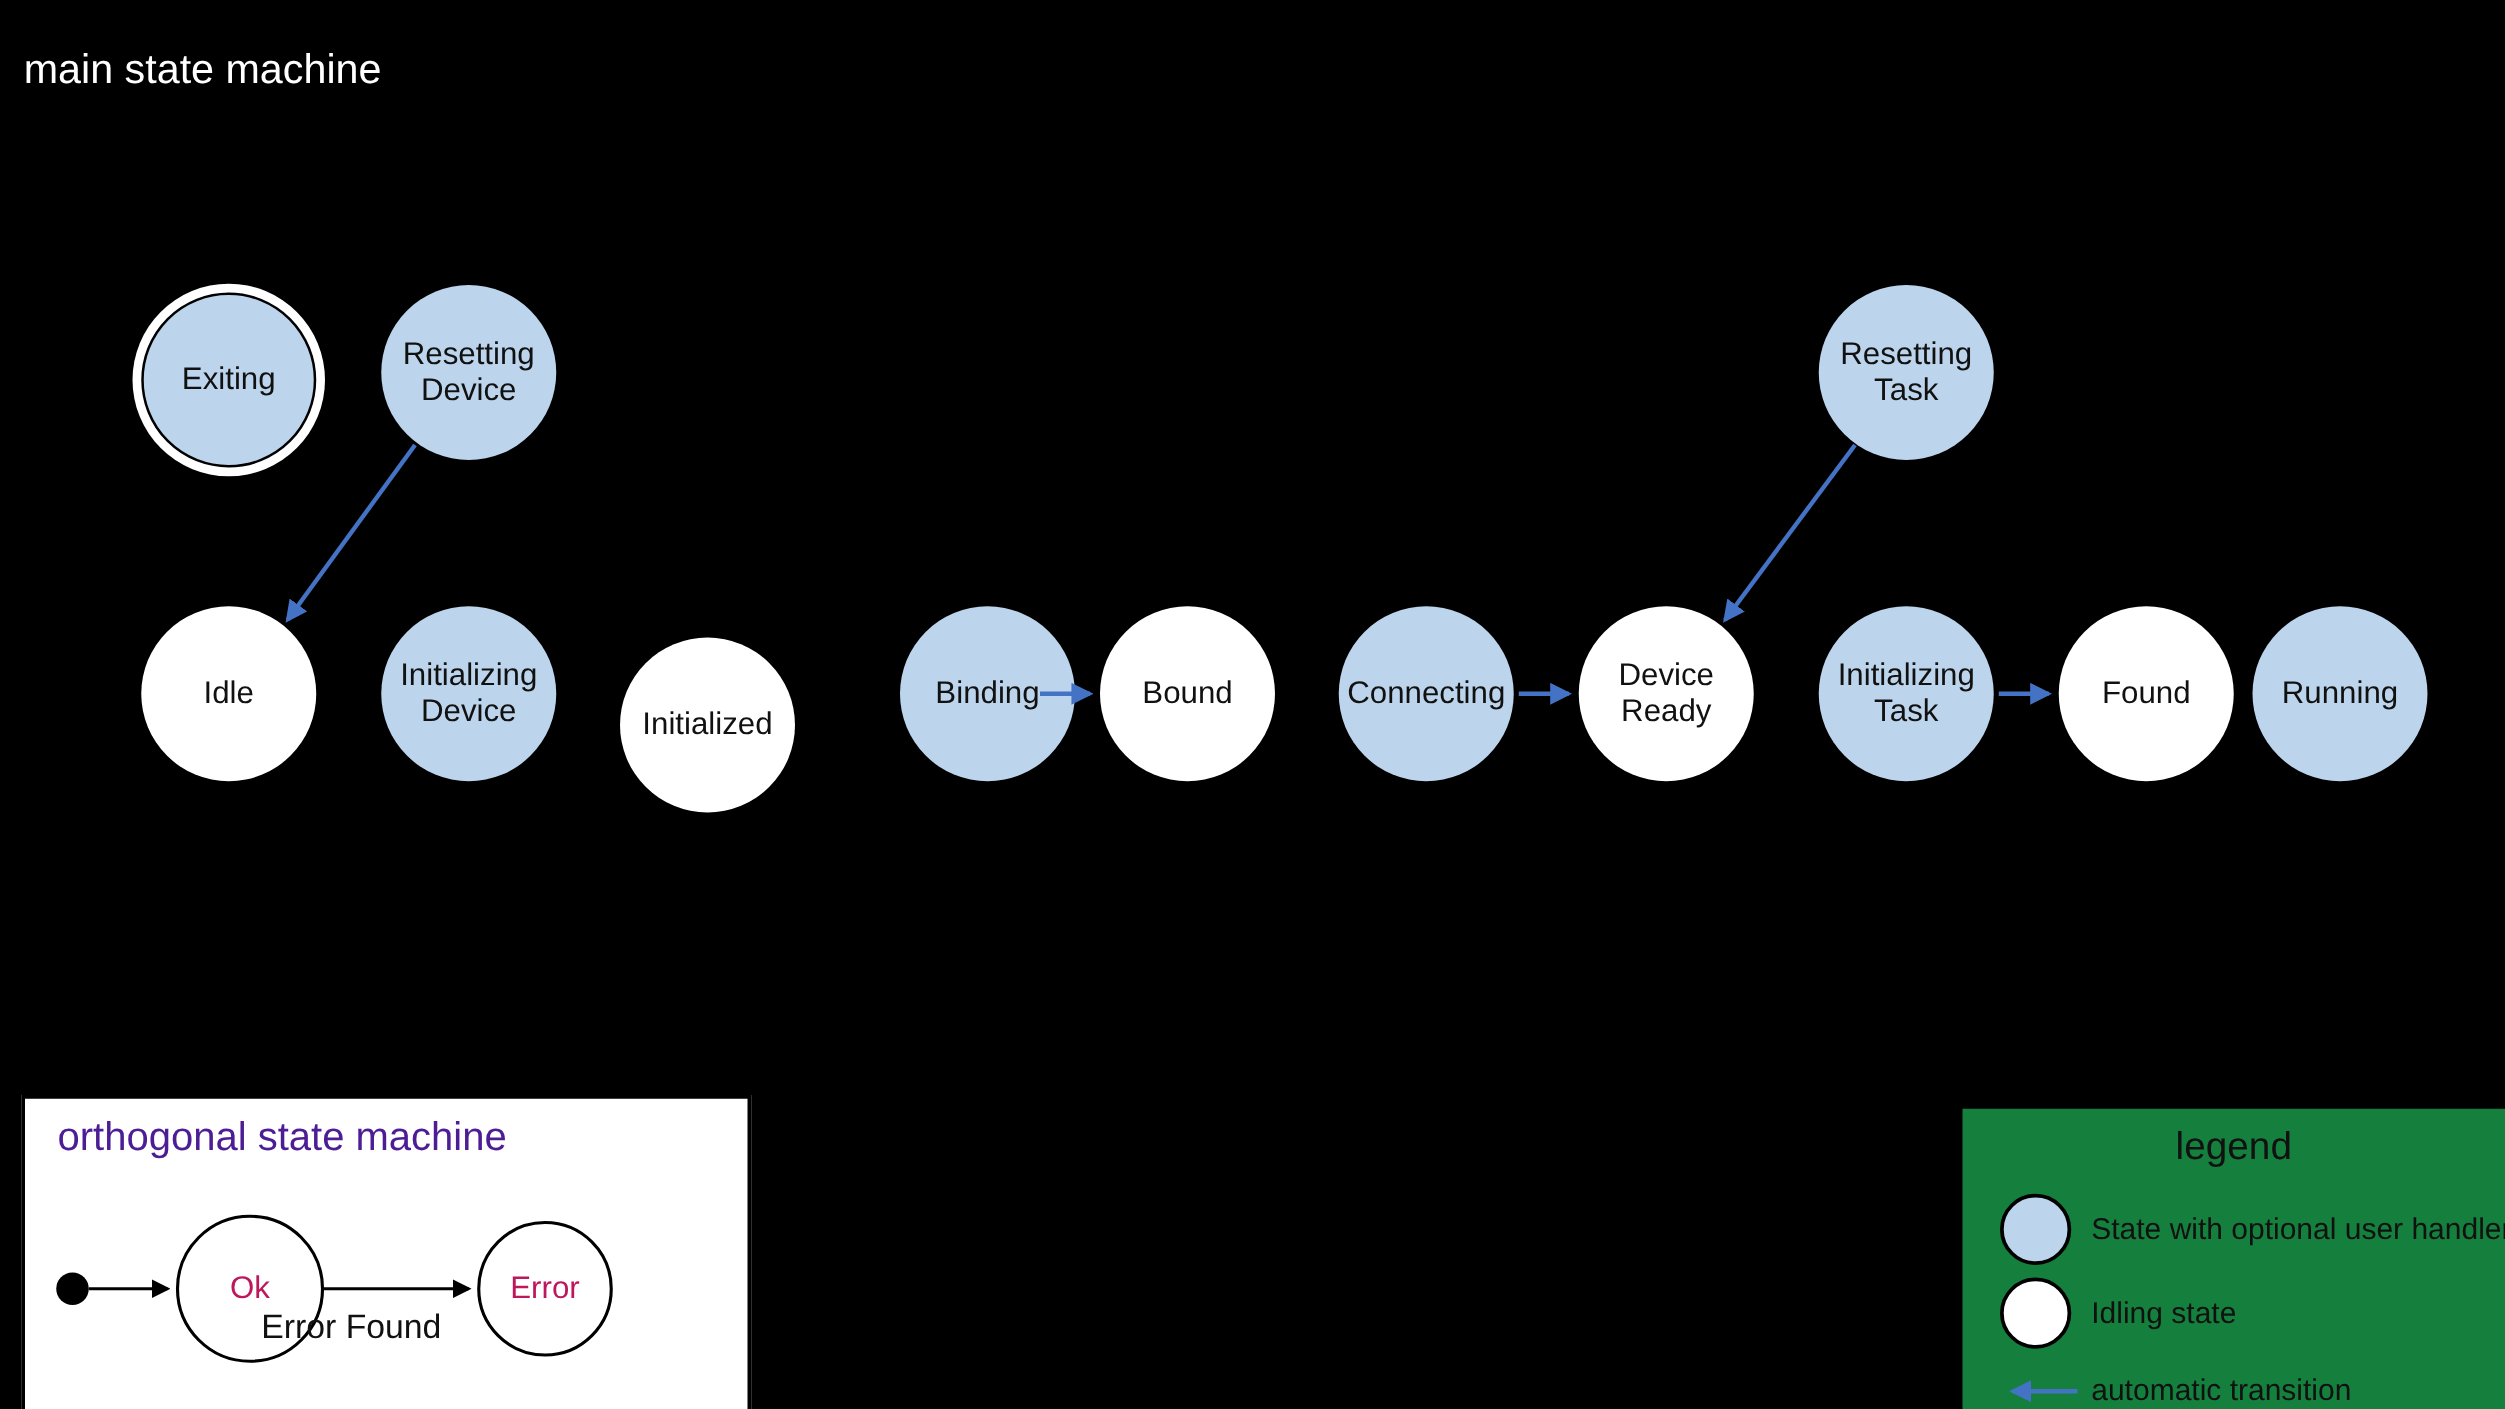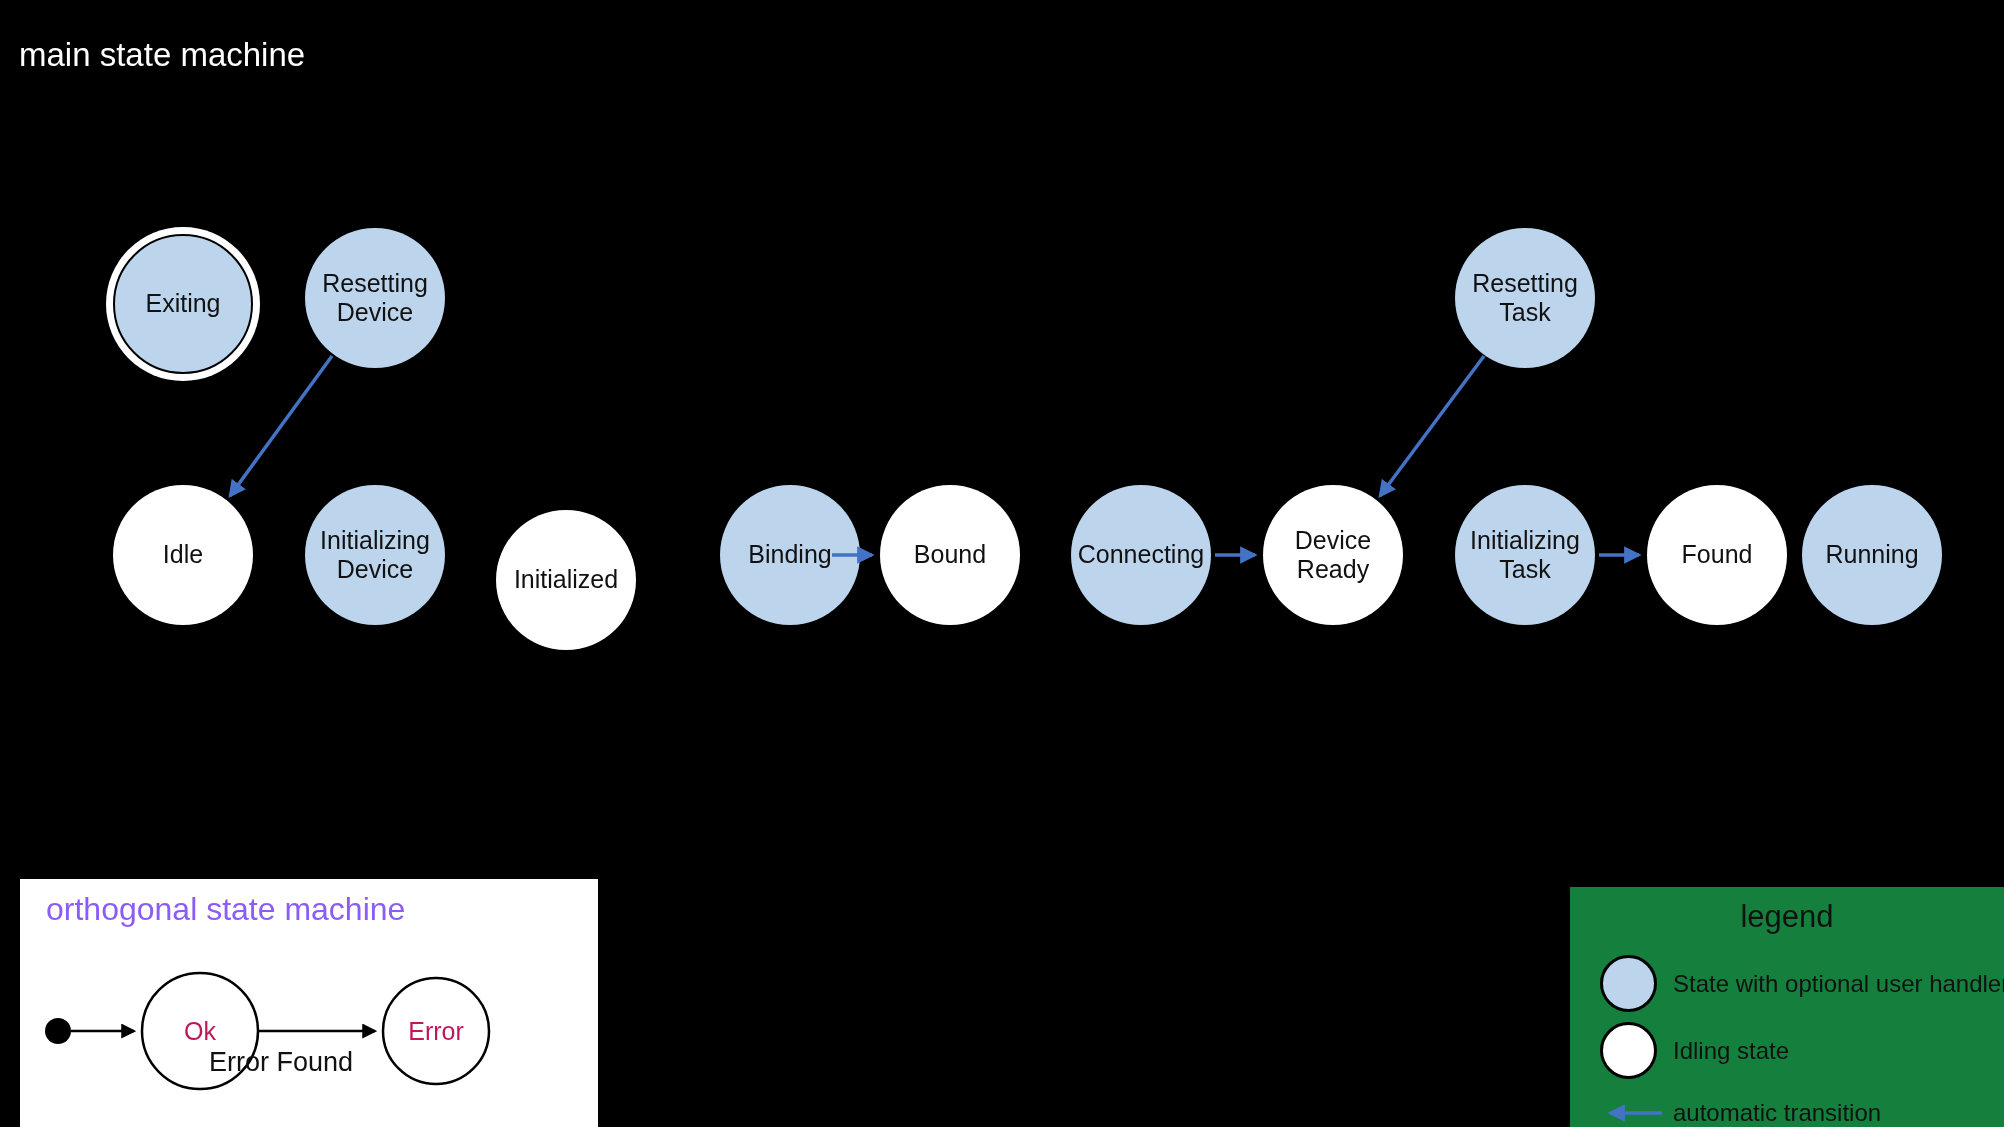--- a/index.html
+++ b/index.html
@@ -18,21 +18,21 @@
   .state.handler { background:#bcd4ec; }
   .state.idling  { background:#ffffff; }
   .state.final   { border:2.5px solid #000; box-shadow:0 0 0 7px #ffffff; }
 
   .arrow-layer { position:absolute; left:0; top:0; pointer-events:none; }
 
   .ortho-box {
     position:absolute; left:17px; top:848px; width:584px; height:258px;
     background:#ffffff; border:3px solid #000; box-sizing:border-box;
   }
-  .ortho-title { position:absolute; left:26px; top:12px; font-size:32px; color:#8b5cf6; }
+  .ortho-title { position:absolute; left:26px; top:12px; font-size:32px; color:#4c1d95; }
   .ortho-label {
     position:absolute; width:160px; text-align:center; font-size:25px; color:#be185d;
     transform:translate(-50%,-50%);
   }
   .ortho-trans-label {
     position:absolute; width:220px; text-align:left; font-size:27px; color:#111;
     transform:translate(-50%,-50%);
   }
 
   .legend-box {

